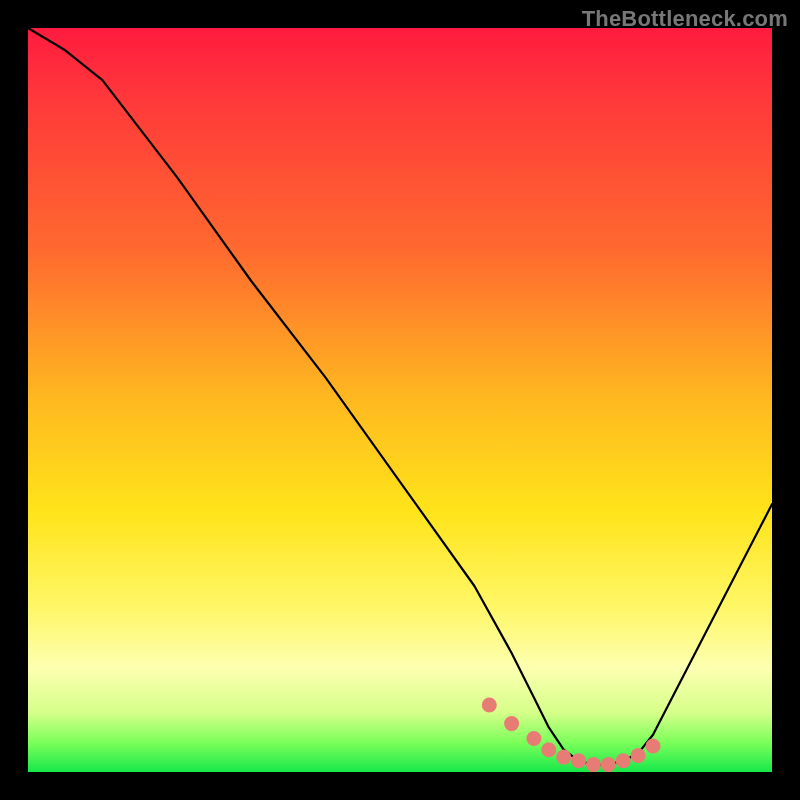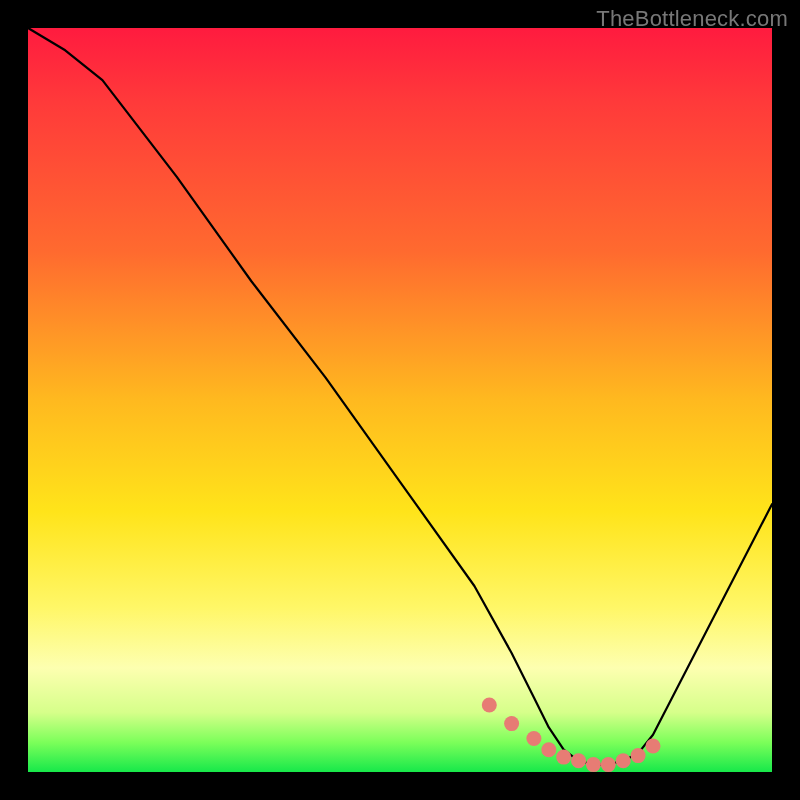--- a/index.html
+++ b/index.html
@@ -37,21 +37,21 @@
       #7cff5a 96%,
       #17e84a 100%
     );
   }
   .watermark {
     position: absolute;
     top: 6px;
     right: 12px;
     color: #777;
     font-size: 22px;
-    font-weight: 400;
+    font-weight: 700;
     letter-spacing: 0.2px;
     user-select: none;
     text-align: right;
   }
   svg.curve {
     position: absolute;
     left: 0;
     top: 0;
     width: 744px;
     height: 744px;

